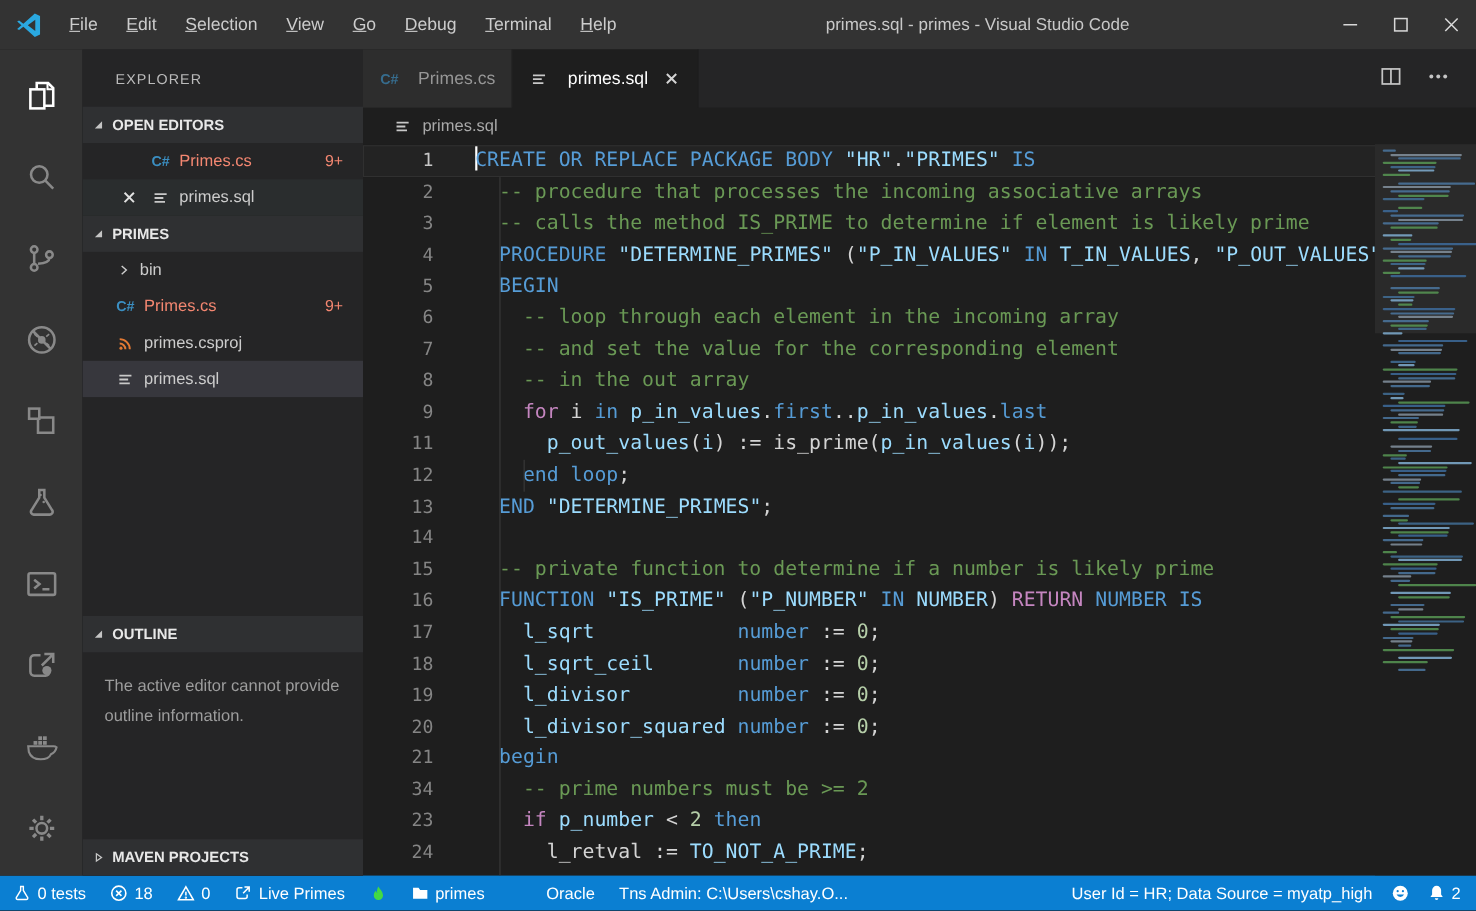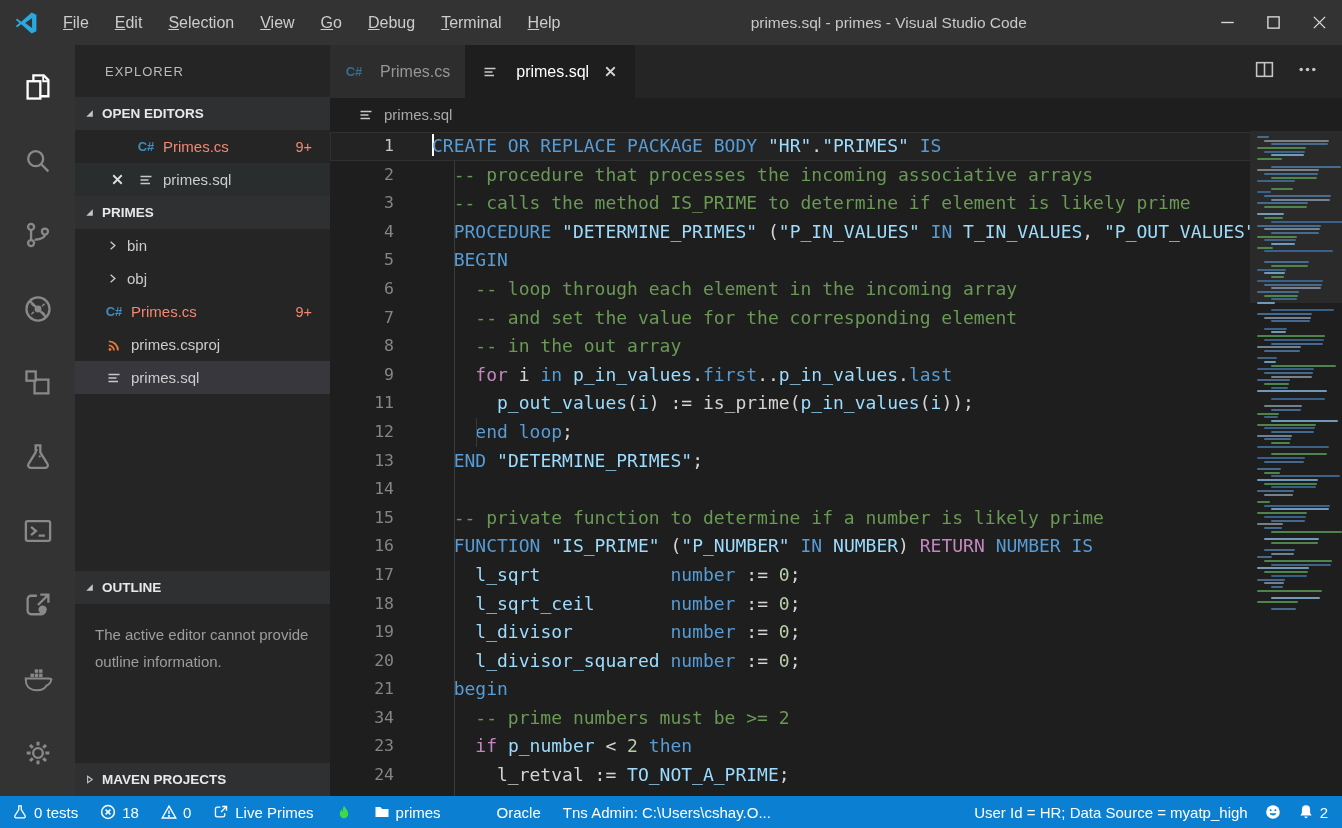--- a/index.html
+++ b/index.html
@@ -226,26 +226,20 @@
           </svg>
         <span data-name="project-section-label">PRIMES</span>
       </div>
       <div data-name="file-tree">
           <div class="row tree" data-name="tree-item-bin">
             <span class="chev" data-name="chevron-right-icon"><svg viewBox="0 0 16 16" fill="none" stroke="#cccccc" stroke-width="1.4">
                 <path d="M6 4l4.5 4L6 12"></path>
               </svg></span>
             <span class="label" data-name="file-label">bin</span>
           </div>
-          <div class="row tree" data-name="tree-item-obj">
-            <span class="chev" data-name="chevron-right-icon"><svg viewBox="0 0 16 16" fill="none" stroke="#cccccc" stroke-width="1.4">
-                <path d="M6 4l4.5 4L6 12"></path>
-              </svg></span>
-            <span class="label" data-name="file-label">obj</span>
-          </div>
           <div class="row tree" data-name="tree-item-primes-cs">
             <span class="fico" data-name="csharp-file-icon">
               <span class="cs">C#</span>
             </span>
             <span class="label err" data-name="file-label">Primes.cs</span>
             <span class="badge" data-name="problems-badge">9+</span>
           </div>
           <div class="row tree" data-name="tree-item-primes-csproj">
             <span class="fico" data-name="feed-file-icon">
               <svg viewBox="0 0 16 16" fill="none" stroke="#e37933" stroke-width="1.8">

